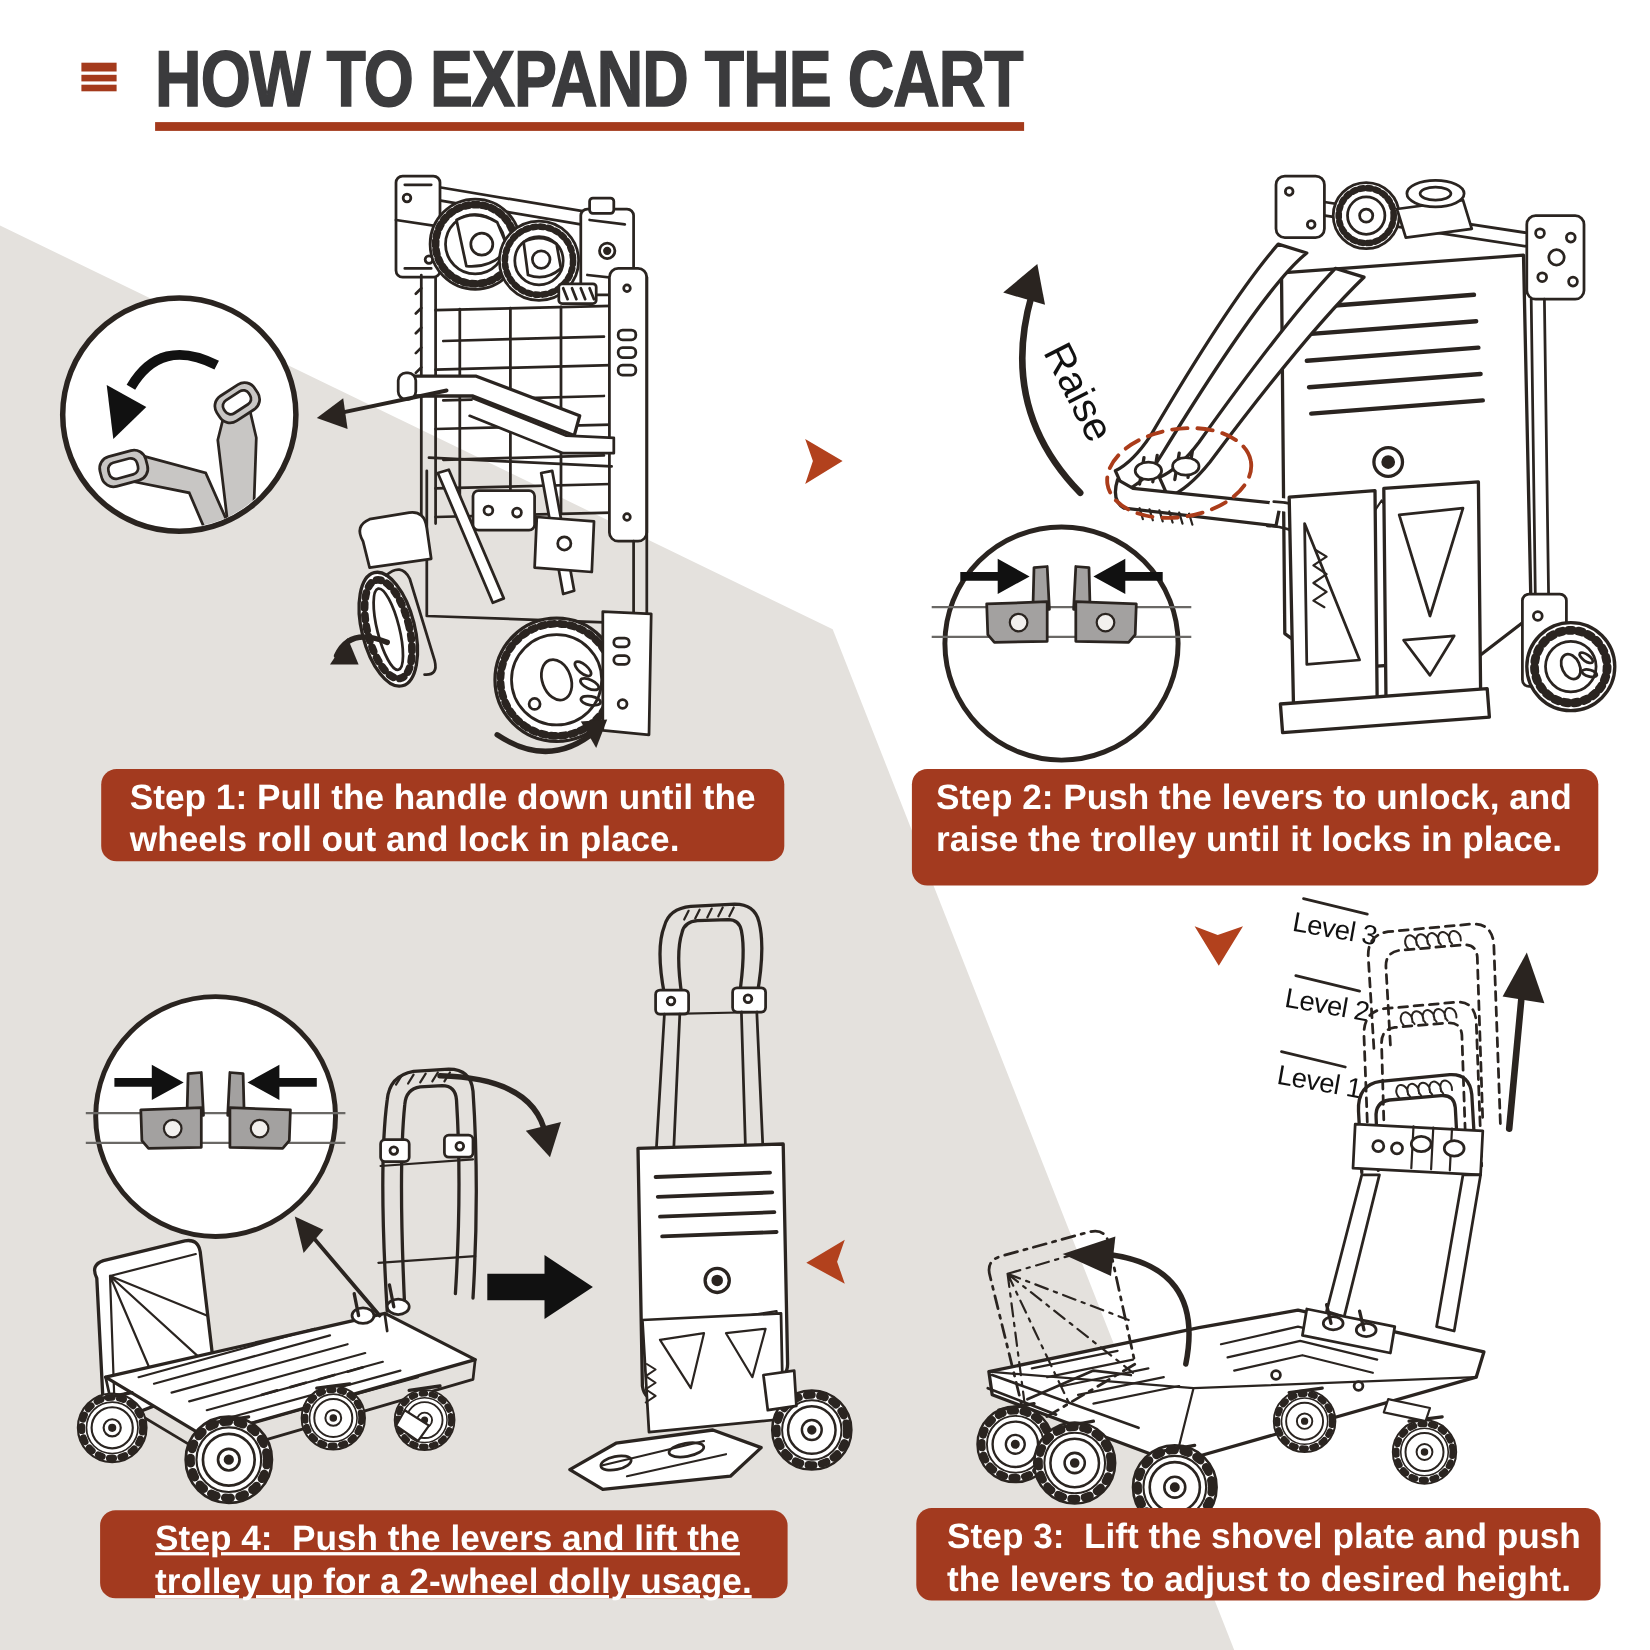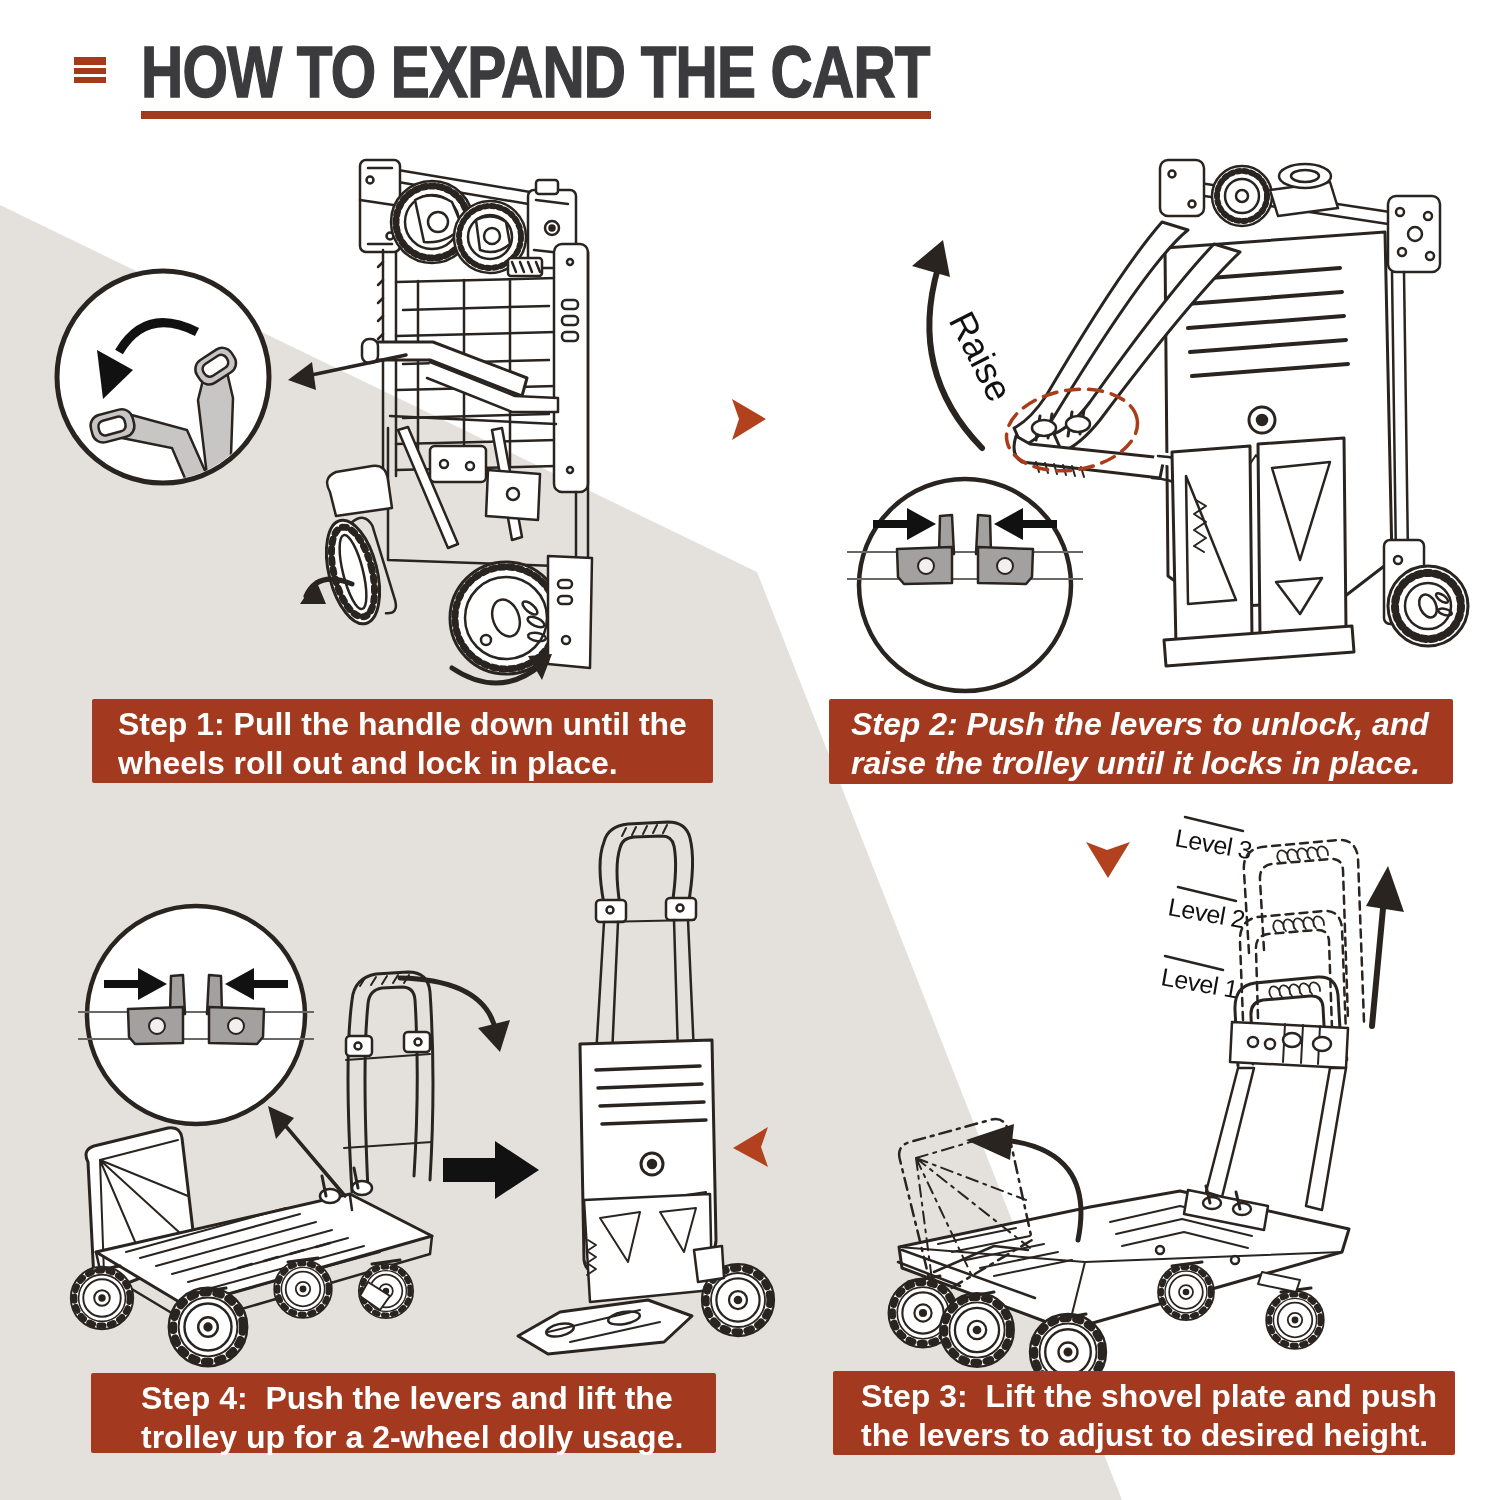--- a/index.html
+++ b/index.html
@@ -1,19 +1,19 @@
 <!DOCTYPE html>
 <html><head>
 <meta charset="utf-8">
 <style>
   html,body{margin:0;padding:0;}
   #page{position:relative;width:1500px;height:1500px;background:#ffffff;overflow:hidden;
         font-family:"Liberation Sans", sans-serif;}
   #bgsvg{position:absolute;left:0;top:0;}
-  .cap{position:absolute;background:#a33a1f;border-radius:2px;color:#fff;
+  .cap{position:absolute;background:#a33a1f;border-radius:14px;color:#fff;
        font-weight:bold;font-size:32px;line-height:39px;white-space:pre;box-sizing:border-box;}
   #title{position:absolute;left:141px;top:33px;color:#3b3b3d;font-weight:bold;-webkit-text-stroke:1.4px #3b3b3d;
          font-size:72px;letter-spacing:-1px;line-height:1;margin-top:3px;transform:scaleX(0.812);
          transform-origin:0 0;white-space:nowrap;}
   #underline{position:absolute;left:141px;top:111px;width:790px;height:8px;background:#a43a1c;}
   .bar{position:absolute;left:74px;width:32px;background:#a43a1c;}
 </style>
 </head>
 <body>
 <div id="page">
@@ -387,19 +387,19 @@
     </g>
   </svg>
   <div class="bar" style="top:57px;height:8px;"></div>
   <div class="bar" style="top:68px;height:6px;"></div>
   <div class="bar" style="top:77px;height:6px;"></div>
   <div id="title">HOW TO EXPAND THE CART</div>
   <div id="underline"></div>
 
   <div class="cap" style="left:92px;top:699px;width:621px;height:84px;padding:6px 0 0 26px;">Step 1: Pull the handle down until the
 wheels roll out and lock in place.</div>
-  <div class="cap" style="left:829px;top:699px;width:624px;height:85px;padding:6px 0 0 22px;font-style:italic;">Step 2: Push the levers to unlock, and
+  <div class="cap" style="left:829px;top:699px;width:624px;height:106px;padding:6px 0 0 22px;">Step 2: Push the levers to unlock, and
 raise the trolley until it locks in place.</div>
-  <div class="cap" style="left:91px;top:1373px;width:625px;height:80px;padding:6px 0 4px 50px;">Step 4:  Push the levers and lift the
+  <div class="cap" style="left:91px;top:1373px;width:625px;height:80px;padding:6px 0 4px 50px;text-decoration:underline;">Step 4:  Push the levers and lift the
 trolley up for a 2-wheel dolly usage.</div>
   <div class="cap" style="left:833px;top:1371px;width:622px;height:84px;padding:6px 0 0 28px;">Step 3:  Lift the shovel plate and push
 the levers to adjust to desired height.</div>
 </div>
 
 </body></html>

